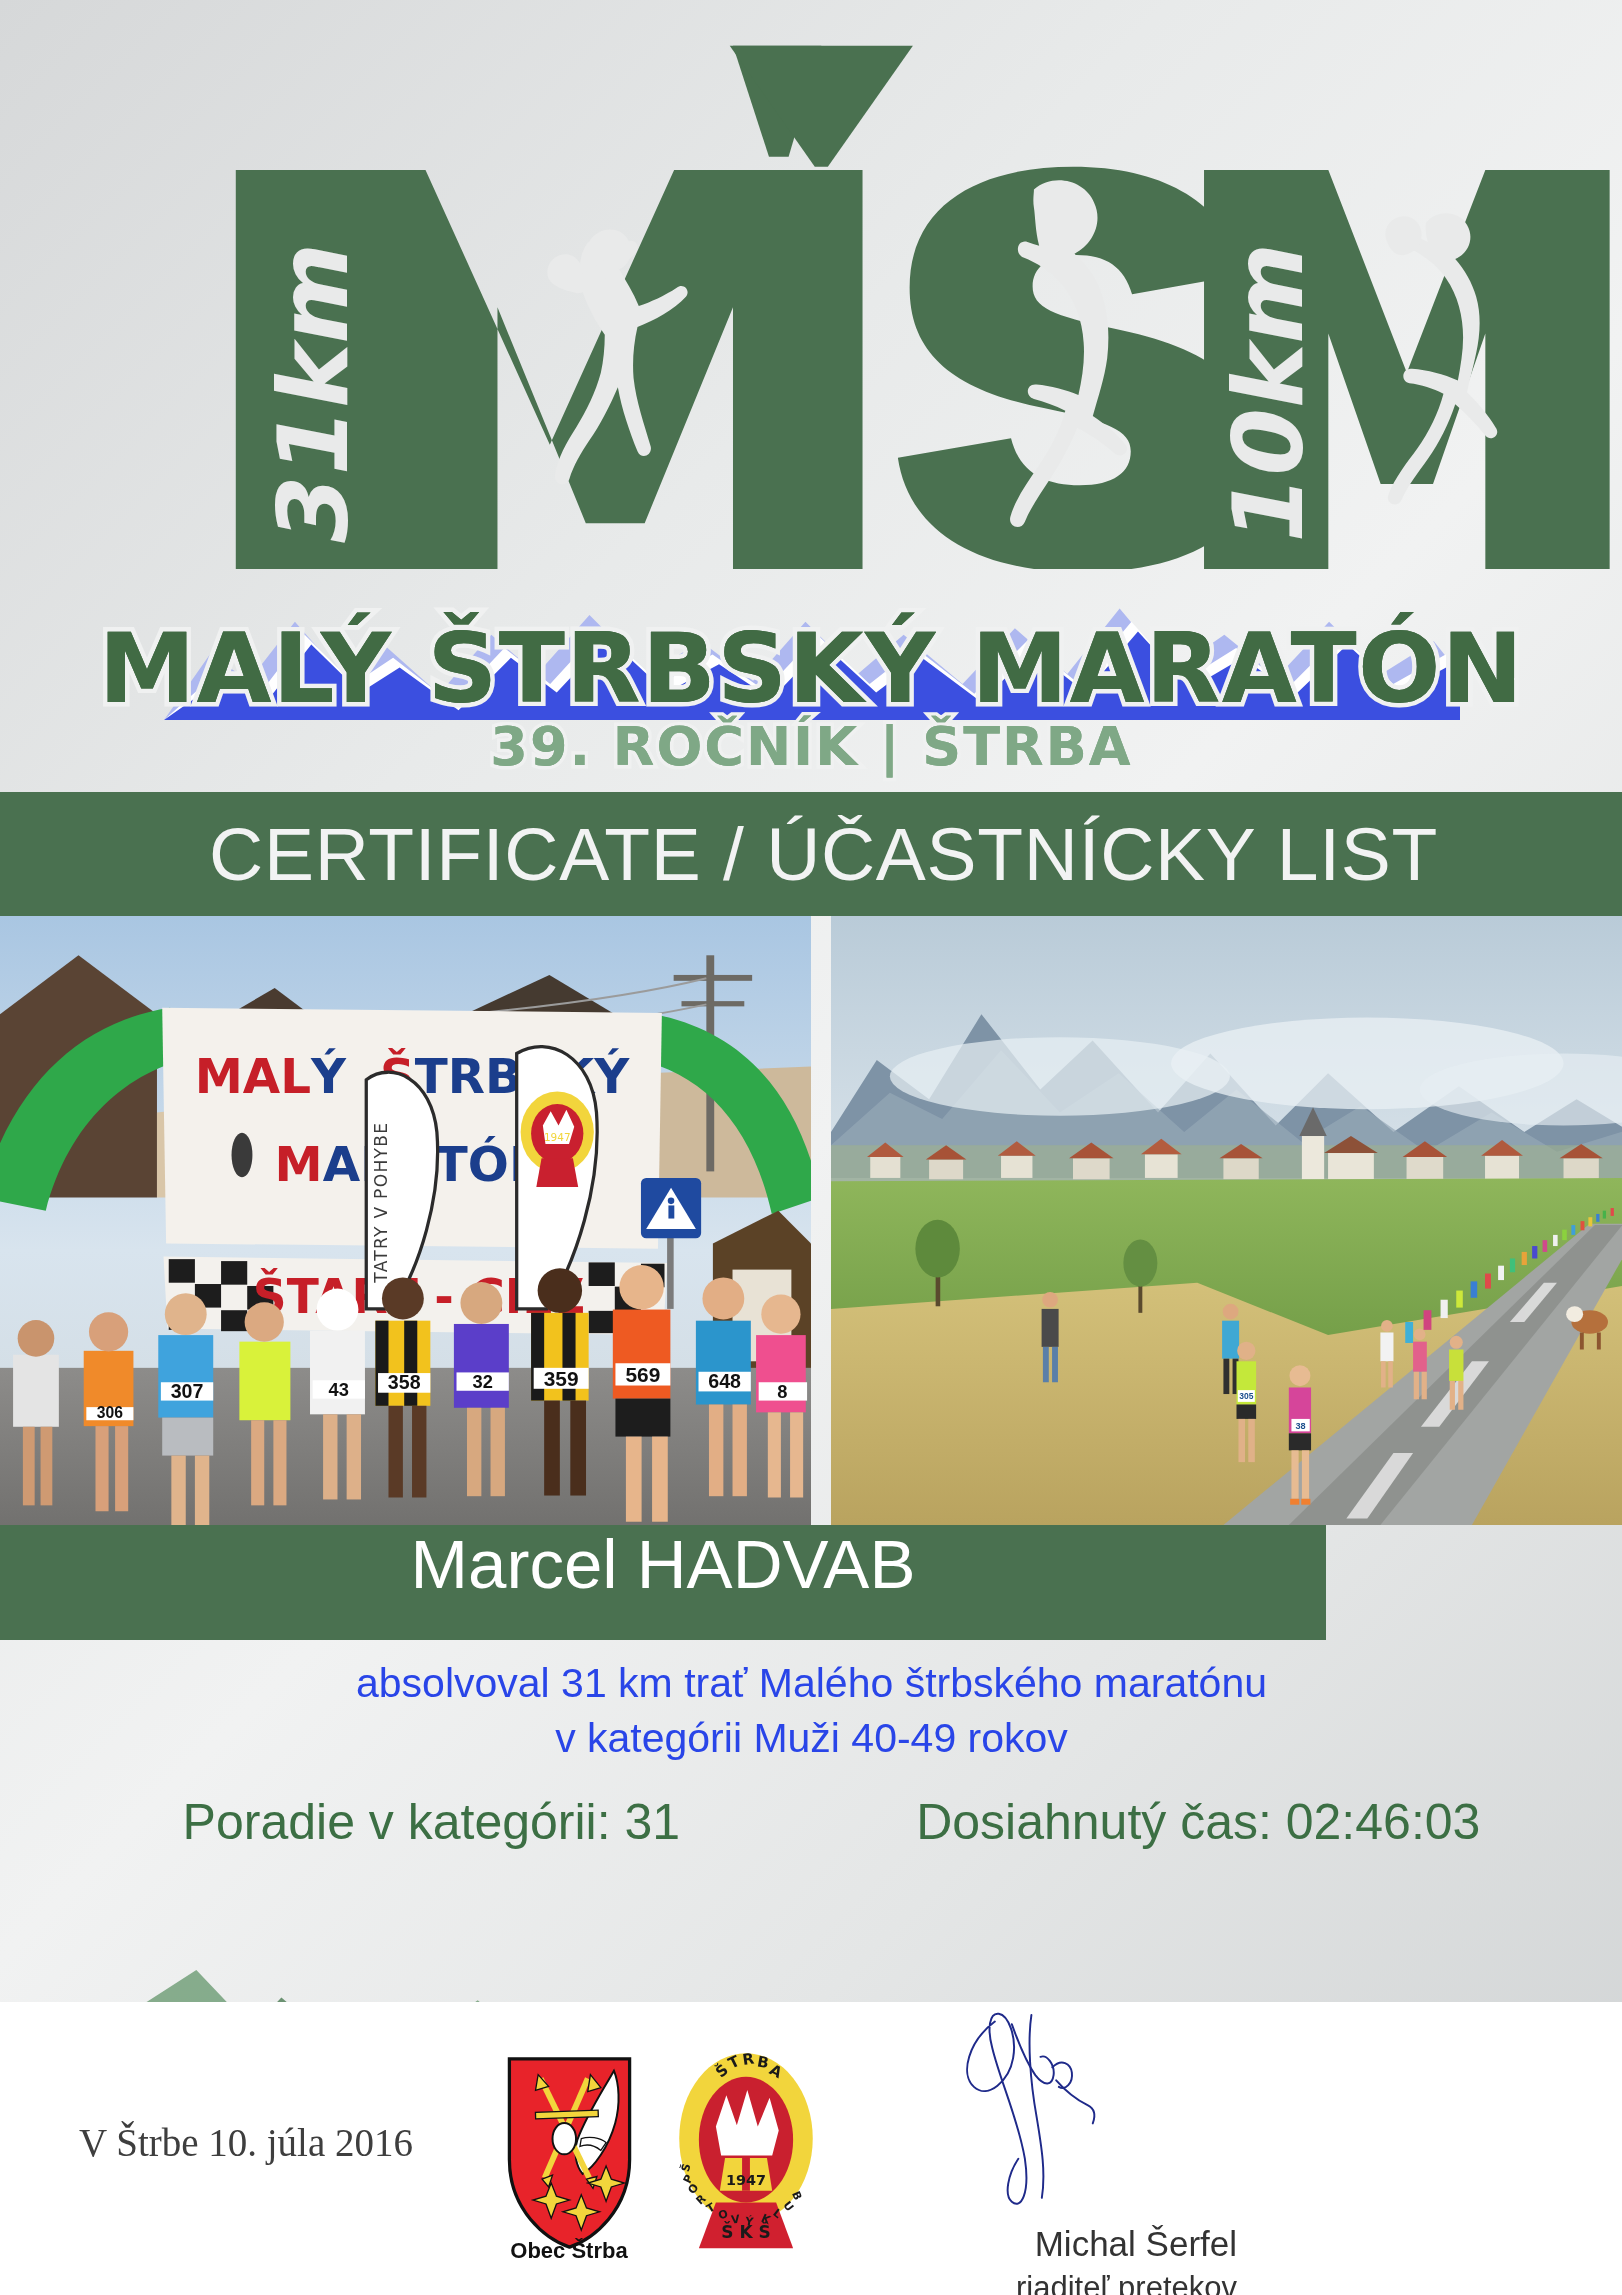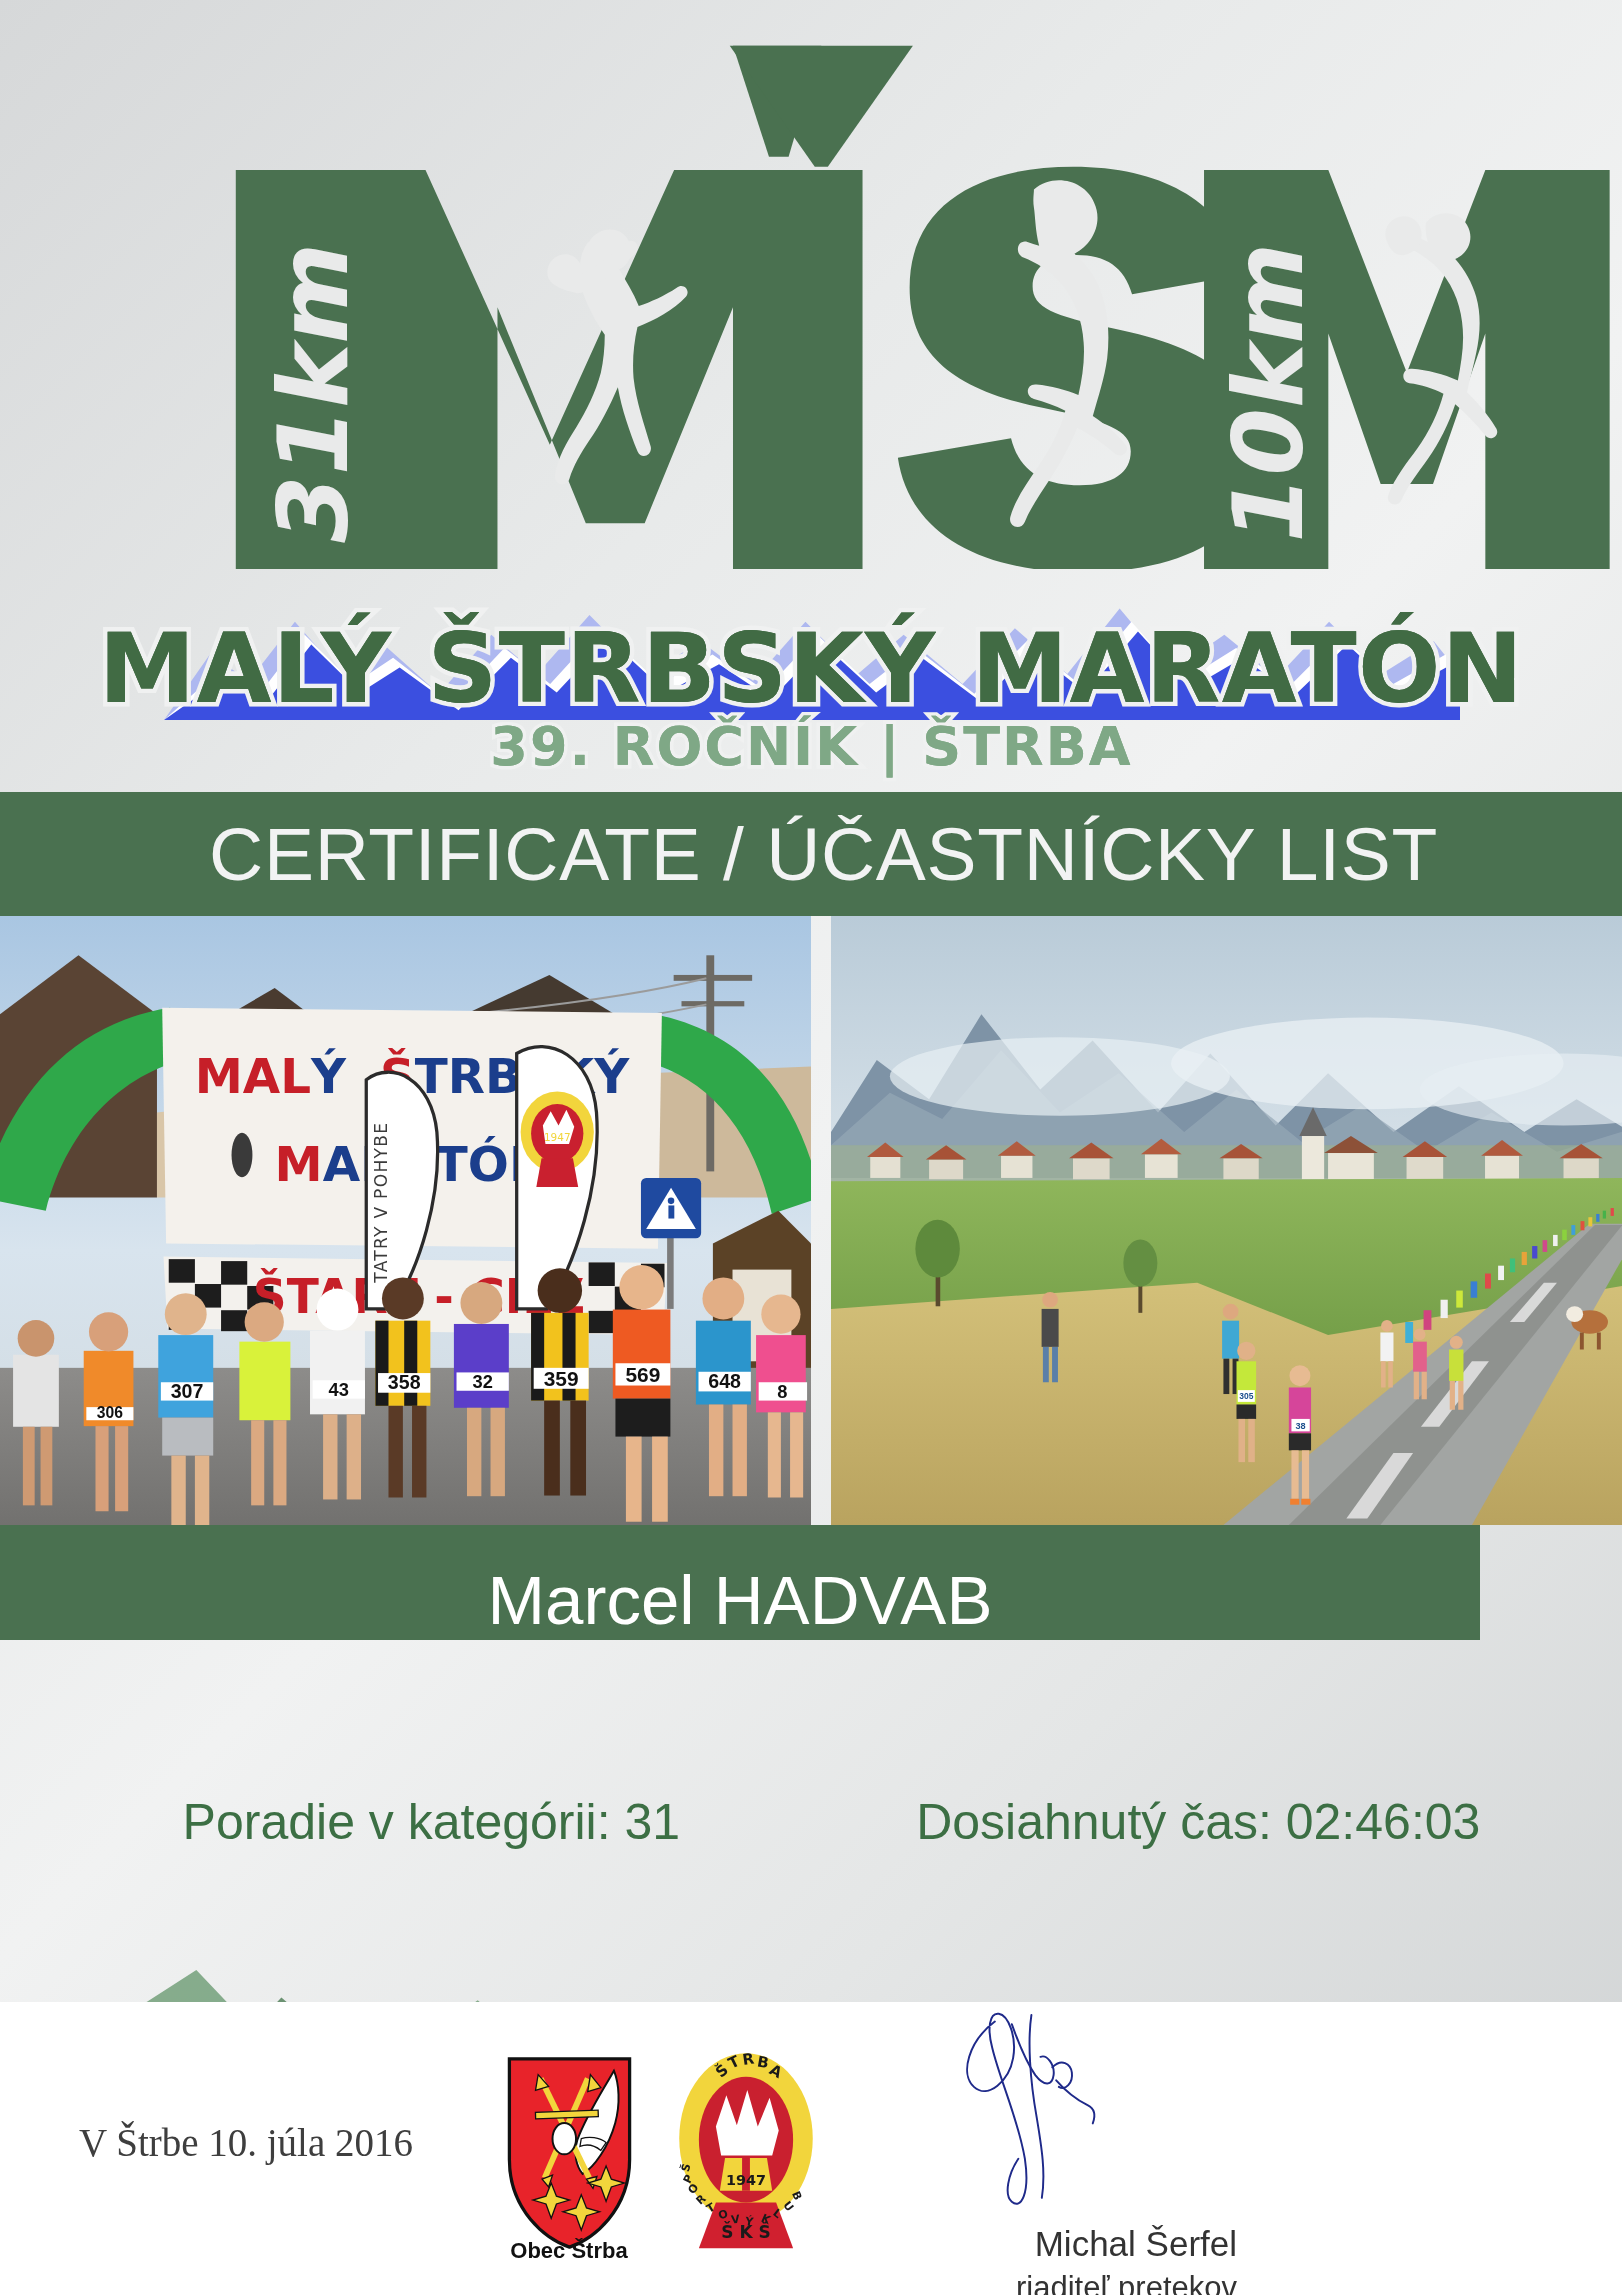--- a/index.html
+++ b/index.html
@@ -86,23 +86,23 @@
   #photo-strip{
     position:absolute; left:0; top:916px; width:1623px; height:609px;
     overflow:hidden;
   }
   .photo-half{ position:absolute; top:0; height:609px; overflow:hidden; }
   #photo-left{ left:0; width:811px; }
   #photo-right{ left:831px; width:811px; }
 
   
   #name-banner{
-    position:absolute; left:0; top:1525px; width:1480px; height:115px;
+    position:absolute; left:0; top:1525px; width:1326px; height:115px;
     background:#4a7150;
-    display:flex; align-items:flex-end; justify-content:center;
+    display:flex; align-items:flex-start; justify-content:center;
   }
   #name-banner .txt{
     color:#ffffff; font-size:69px; font-weight:normal;
     font-family:"Liberation Sans", sans-serif;
     white-space:nowrap;
   }
 
   
   #desc{
     position:absolute; left:0; top:1656px; width:1623px;
@@ -607,20 +607,24 @@
         </g>
       </svg>
     </div>
 
   </div>
 
   <div id="name-banner">
     <div class="txt">Marcel HADVAB</div>
   </div>
 
+  <div id="desc">
+    <div class="line">absolvoval 31 km trať Malého štrbského maratónu</div>
+    <div class="line">v kategórii Muži 40-49 rokov</div>
+  </div>
 
   <div id="results">
     <div class="res">Poradie v kategórii: 31</div>
     <div class="res">Dosiahnutý čas: 02:46:03</div>
   </div>
 
   <div id="mtn-decor">
     <svg viewBox="0 0 2480 420" preserveAspectRatio="none">
       <polygon fill="#7fa886" opacity="0.95" points="0,330 110,252 300,130 500,340 730,176 870,300 1070,236 1250,320 1420,200 1620,308 1850,214 2100,330 2300,250 2480,320 2480,420 0,420"></polygon>
       <polygon fill="#5f8a67" opacity="0.92" points="0,300 120,268 250,360 430,172 640,352 820,268 1010,340 1190,252 1400,344 1560,240 1760,336 1980,256 2200,348 2480,268 2480,420 0,420"></polygon>

